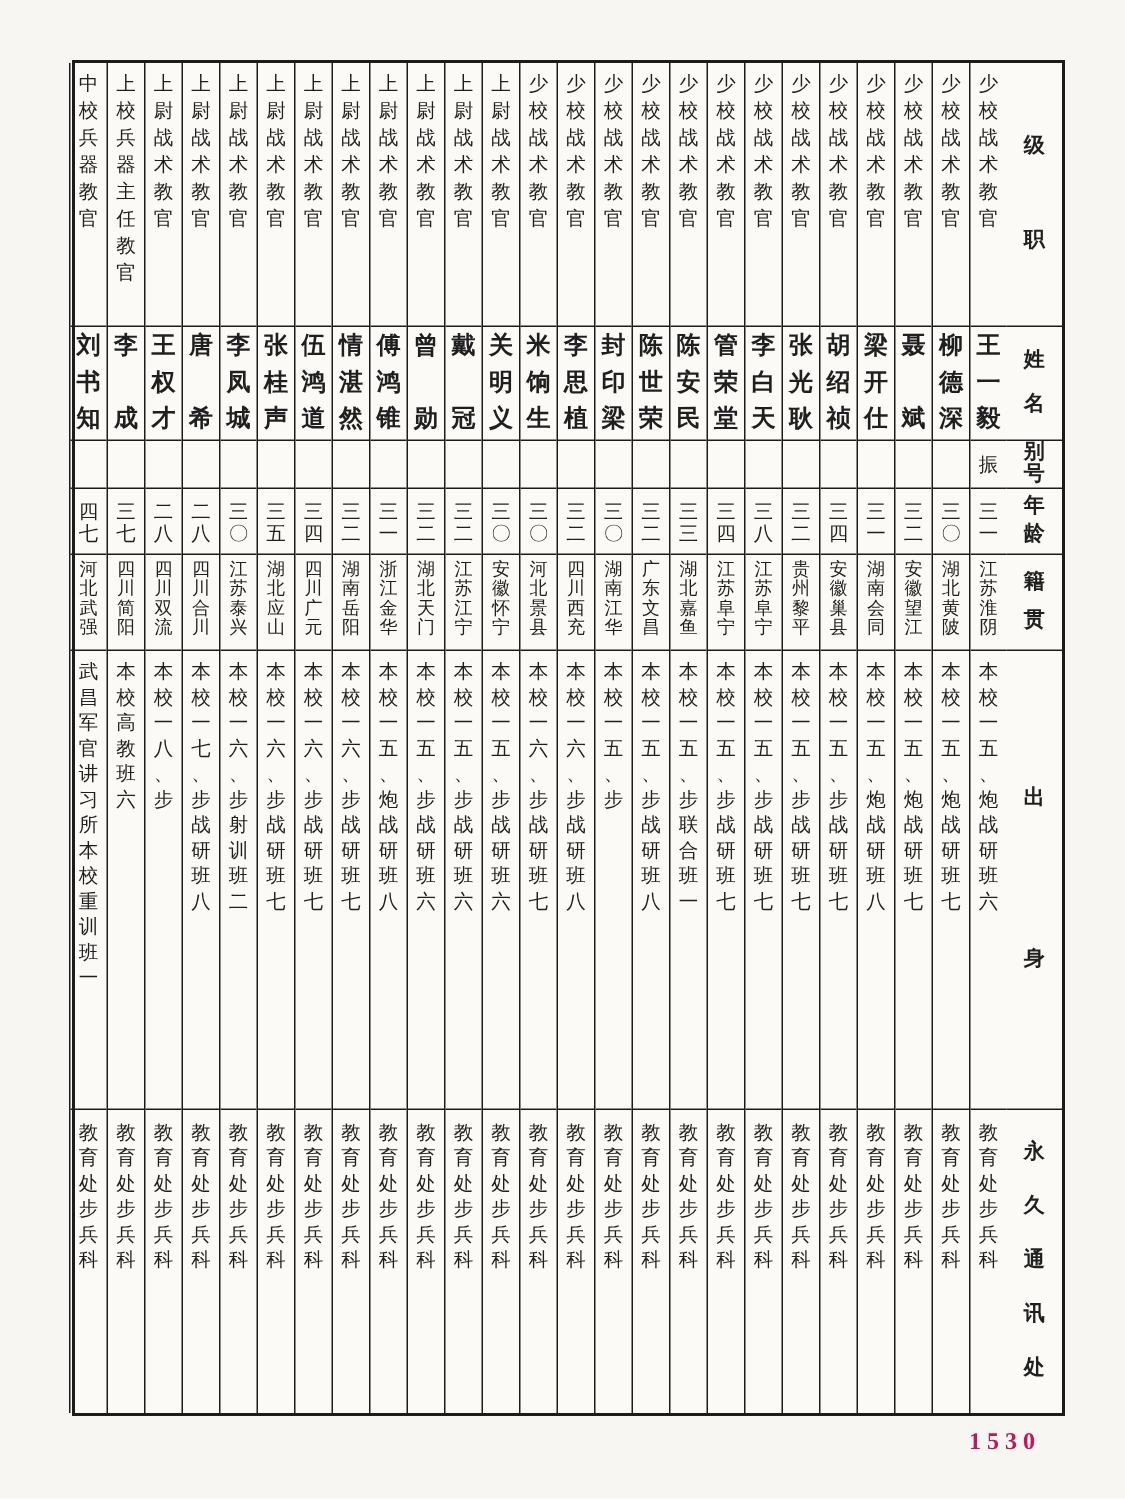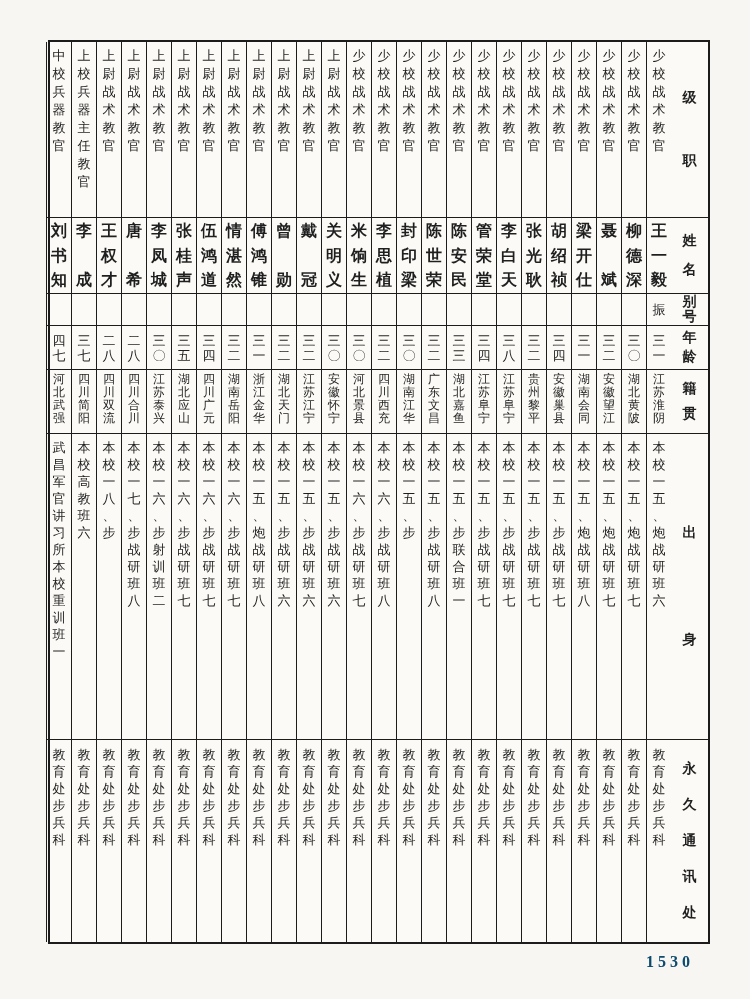--- a/index.html
+++ b/index.html
@@ -52,21 +52,21 @@
   .cell[data-spread="center"]{justify-content:center;}
   .cell[data-spread="evenly"]{justify-content:space-evenly;}
   .header-col .cell{font-weight:bold;font-size:14px;padding:0;row-gap:0;}
   .ch{display:block;line-height:1;text-align:center;width:100%;}
   .pageno{
     position:absolute;
     left:646px;top:953px;
     font-size:16px;
     letter-spacing:4px;
     font-weight:bold;
-    color:#0c4a6e;
+    color:#be185d;
   }
 </style>
 </head>
 <body>
 
 <div class="page">
 
   <div class="table">
     <div class="col header-col">
       <div class="cell rank" data-spread="evenly">

